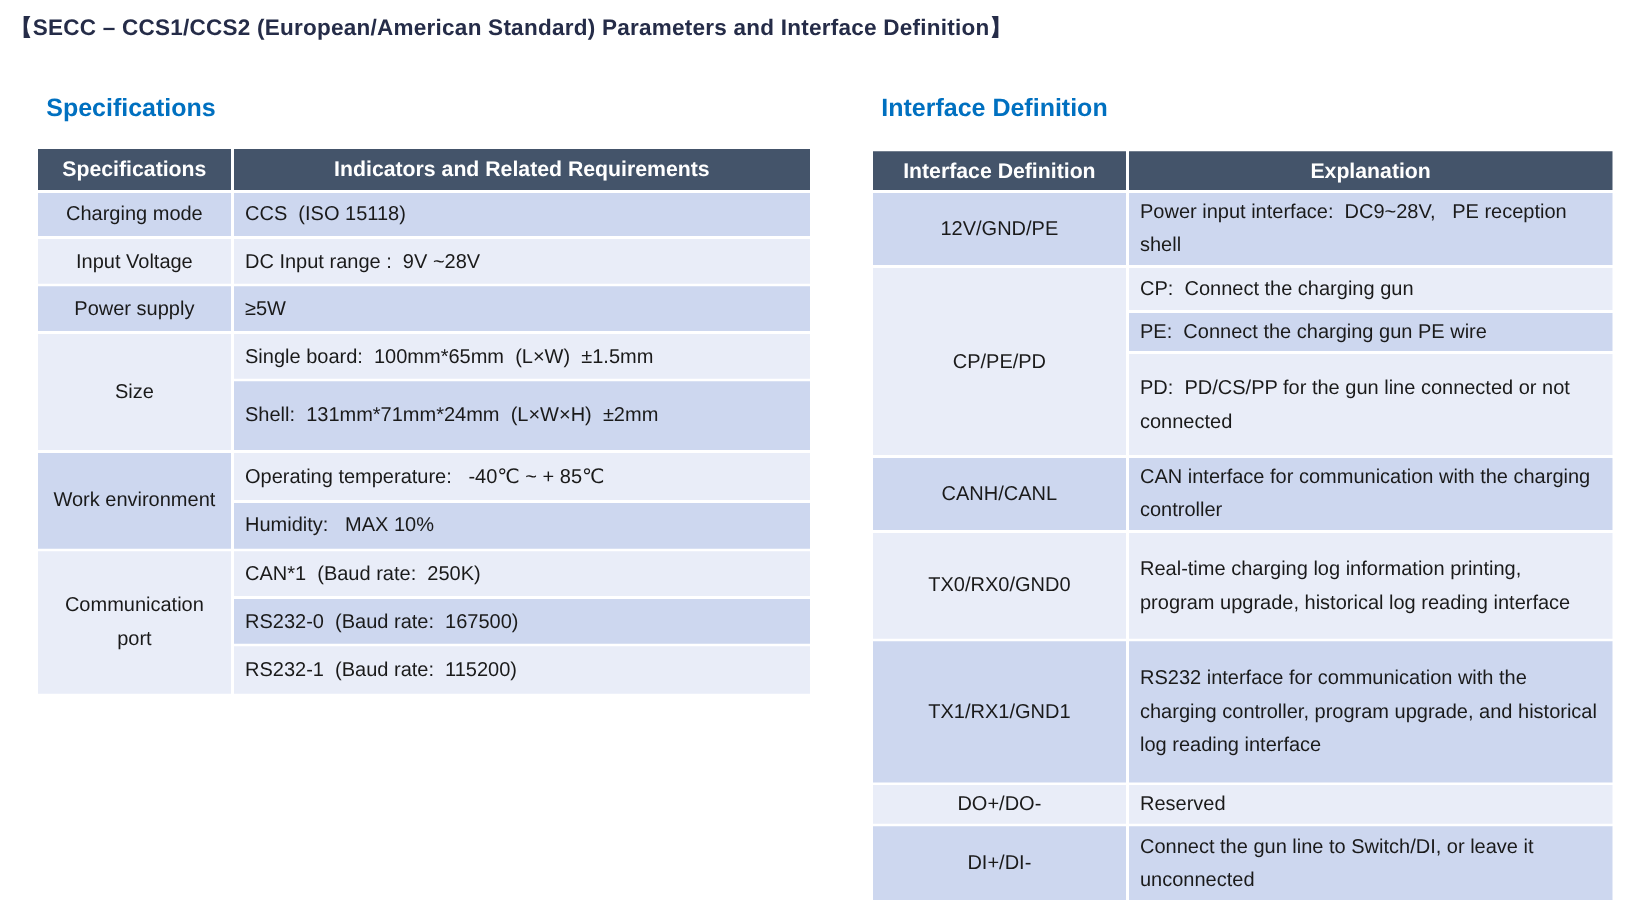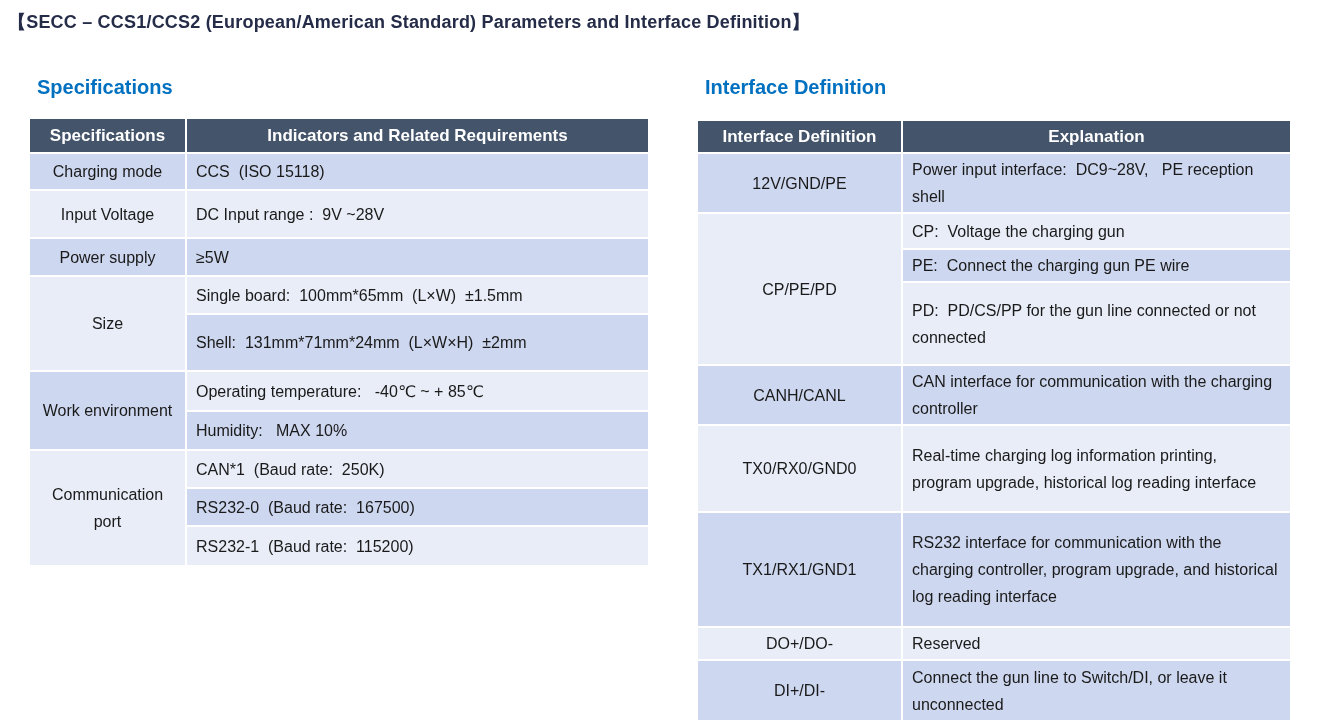--- a/index.html
+++ b/index.html
@@ -59,21 +59,21 @@
       </colgroup>
     <tbody>
         <tr style="height:35px">
       <th>Specifications</th>
       <th>Indicators and Related Requirements</th>
     </tr>
     <tr style="height:37px">
       <td class="lbl sa">Charging mode</td>
       <td class="val sa">CCS  (ISO 15118)</td>
     </tr>
-    <tr style="height:48px">
+    <tr style="height:38px">
       <td class="lbl sb">Input Voltage</td>
       <td class="val sb">DC Input range :  9V ~28V</td>
     </tr>
     <tr style="height:38px">
       <td class="lbl sa">Power supply</td>
       <td class="val sa">≥5W</td>
     </tr>
     <tr style="height:38px">
       <td class="lbl sb" rowspan="2">Size</td>
       <td class="val sb">Single board:  100mm*65mm  (L×W)  ±1.5mm</td>
@@ -114,21 +114,21 @@
         <tr style="height:33px">
       <th>Interface Definition</th>
       <th>Explanation</th>
     </tr>
     <tr style="height:58px">
       <td class="lbl sa">12V/GND/PE</td>
       <td class="val sa">Power input interface:  DC9~28V,   PE reception shell</td>
     </tr>
     <tr style="height:36px">
       <td class="lbl sb" rowspan="3">CP/PE/PD</td>
-      <td class="val sb">CP:  Voltage the charging gun</td>
+      <td class="val sb">CP:  Connect the charging gun</td>
     </tr>
     <tr style="height:28px">
       <td class="val sa">PE:  Connect the charging gun PE wire</td>
     </tr>
     <tr style="height:83px">
       <td class="val sb">PD:  PD/CS/PP for the gun line connected or not connected</td>
     </tr>
     <tr style="height:58px">
       <td class="lbl sa">CANH/CANL</td>
       <td class="val sa">CAN interface for communication with the charging controller</td>

